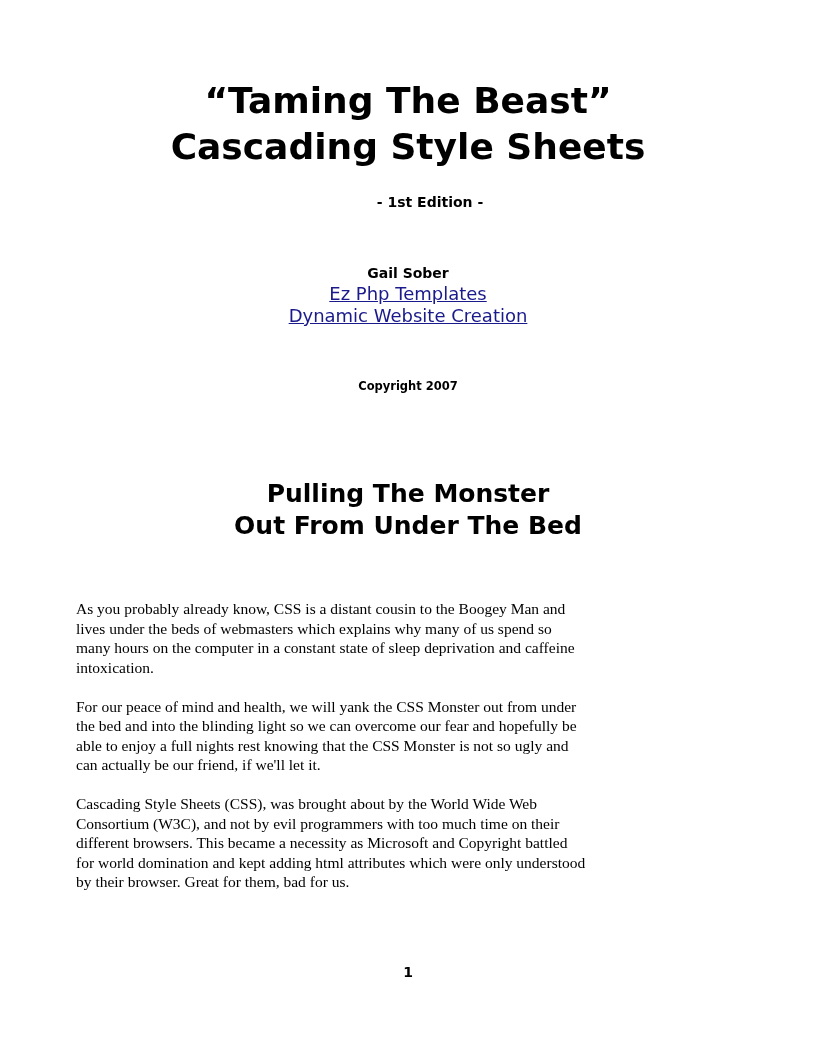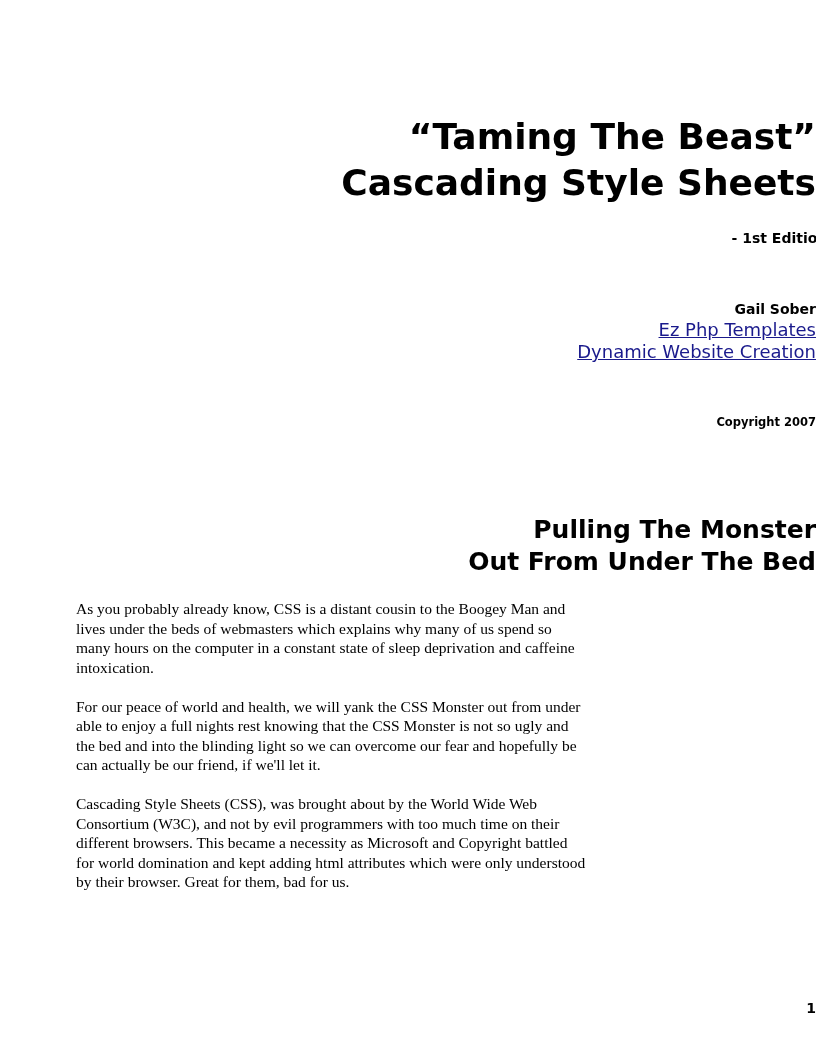--- a/index.html
+++ b/index.html
@@ -17,22 +17,21 @@
     }
     .page {
       position: absolute;
       left: 0; top: 0;
       width: 816px; height: 1056px;
     }
     .center {
       position: absolute;
       left: 0;
       width: 816px;
-      text-align: right;
-      margin-top: 36px;
+      text-align: center;
     }
     .title {
       top: 78px;
       font-size: 36px;
       font-weight: bold;
       line-height: 46px;
       letter-spacing: 0px;
     }
     .title div { white-space: nowrap; }
     .edition {
@@ -115,23 +114,23 @@
   </div>
 
   <div class="body-text" style="top:599px;">
     <p>
       <span class="line">As you probably already know, CSS is a distant cousin to the Boogey Man and</span>
       <span class="line">lives under the beds of webmasters which explains why many of us spend so</span>
       <span class="line">many hours on the computer in a constant state of sleep deprivation and caffeine</span>
       <span class="line">intoxication.</span>
     </p>
     <p>
-      <span class="line">For our peace of world and health, we will yank the CSS Monster out from under</span>
+      <span class="line">For our peace of mind and health, we will yank the CSS Monster out from under</span>
+      <span class="line">the bed and into the blinding light so we can overcome our fear and hopefully be</span>
       <span class="line">able to enjoy a full nights rest knowing that the CSS Monster is not so ugly and</span>
-      <span class="line">the bed and into the blinding light so we can overcome our fear and hopefully be</span>
       <span class="line">can actually be our friend, if we'll let it.</span>
     </p>
     <p>
       <span class="line">Cascading Style Sheets (CSS), was brought about by the World Wide Web</span>
       <span class="line">Consortium (W3C), and not by evil programmers with too much time on their</span>
       <span class="line">different browsers.  This became a necessity as Microsoft and Copyright battled</span>
       <span class="line">for world domination and kept adding html attributes which were only understood</span>
       <span class="line">by their browser.  Great for them, bad for us.</span>
     </p>
   </div>

